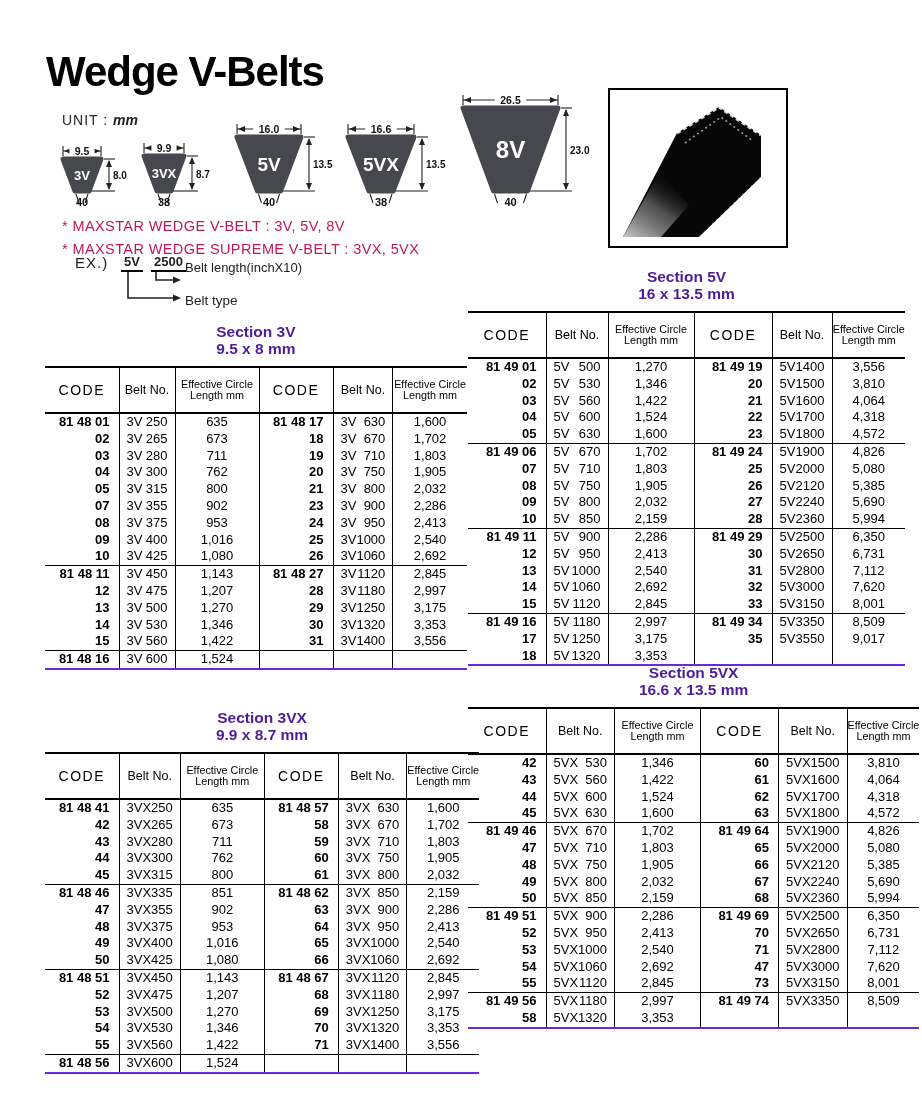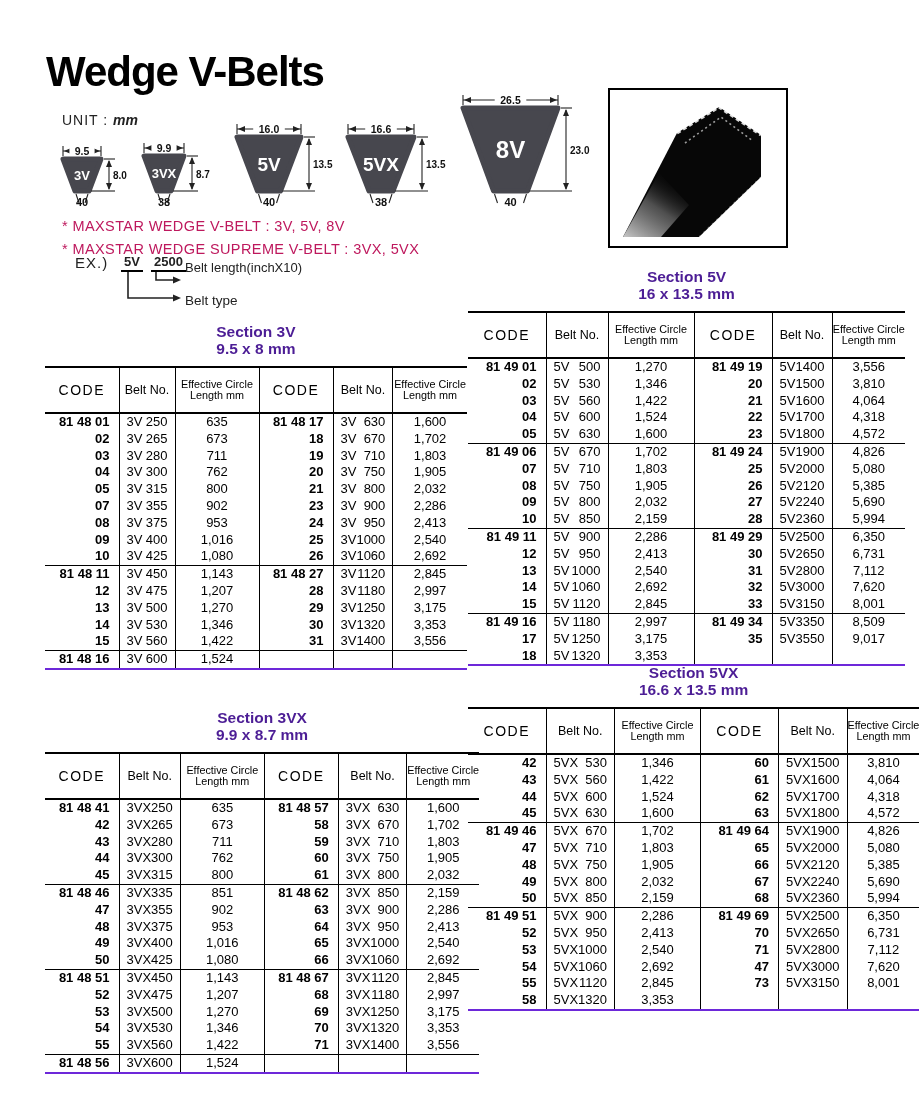--- a/index.html
+++ b/index.html
@@ -1431,20 +1431,38 @@
           <td class="len">2,845</td>
           <td class="code">73</td>
           <td class="belt">
             <div class="bi">
               <span>5VX</span>
               <span>3150</span>
             </div>
           </td>
           <td class="len">8,001</td>
         </tr>
+        <tr class="grp">
+          <td class="code">81 49 56</td>
+          <td class="belt">
+            <div class="bi">
+              <span>5VX</span>
+              <span>1180</span>
+            </div>
+          </td>
+          <td class="len">2,997</td>
+          <td class="code">81 49 74</td>
+          <td class="belt">
+            <div class="bi">
+              <span>5VX</span>
+              <span>3350</span>
+            </div>
+          </td>
+          <td class="len">8,509</td>
+        </tr>
         <tr>
           <td class="code">58</td>
           <td class="belt">
             <div class="bi">
               <span>5VX</span>
               <span>1320</span>
             </div>
           </td>
           <td class="len">3,353</td>
           <td class="code"></td>

